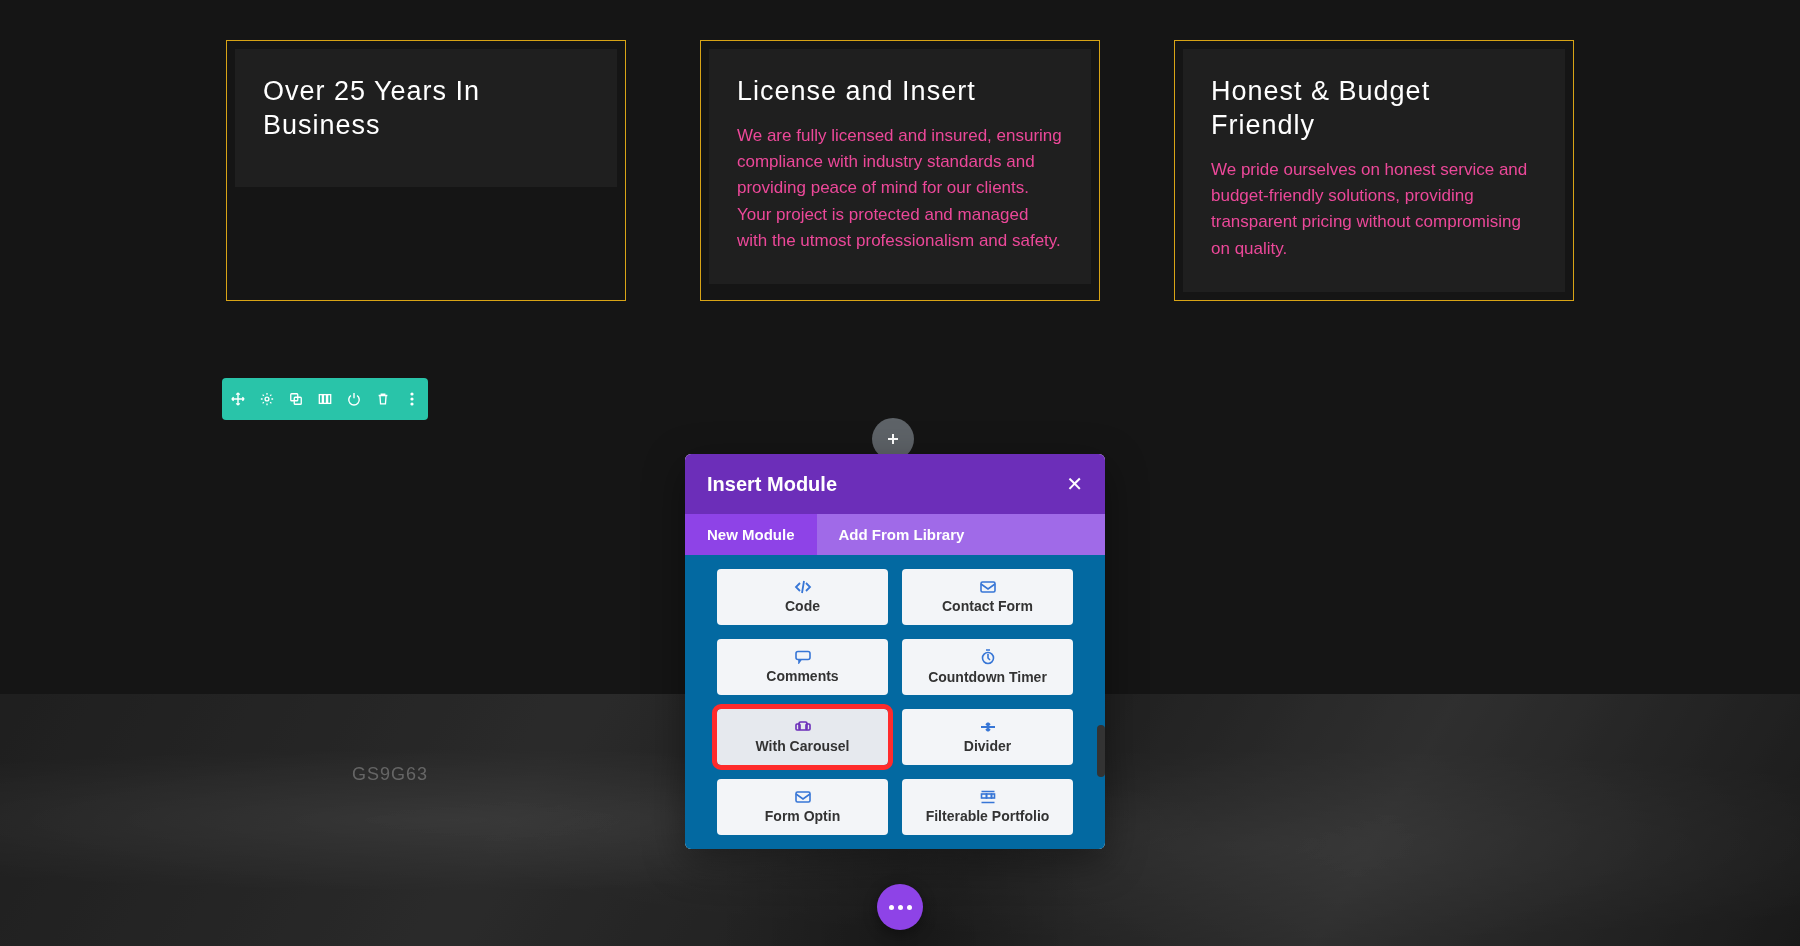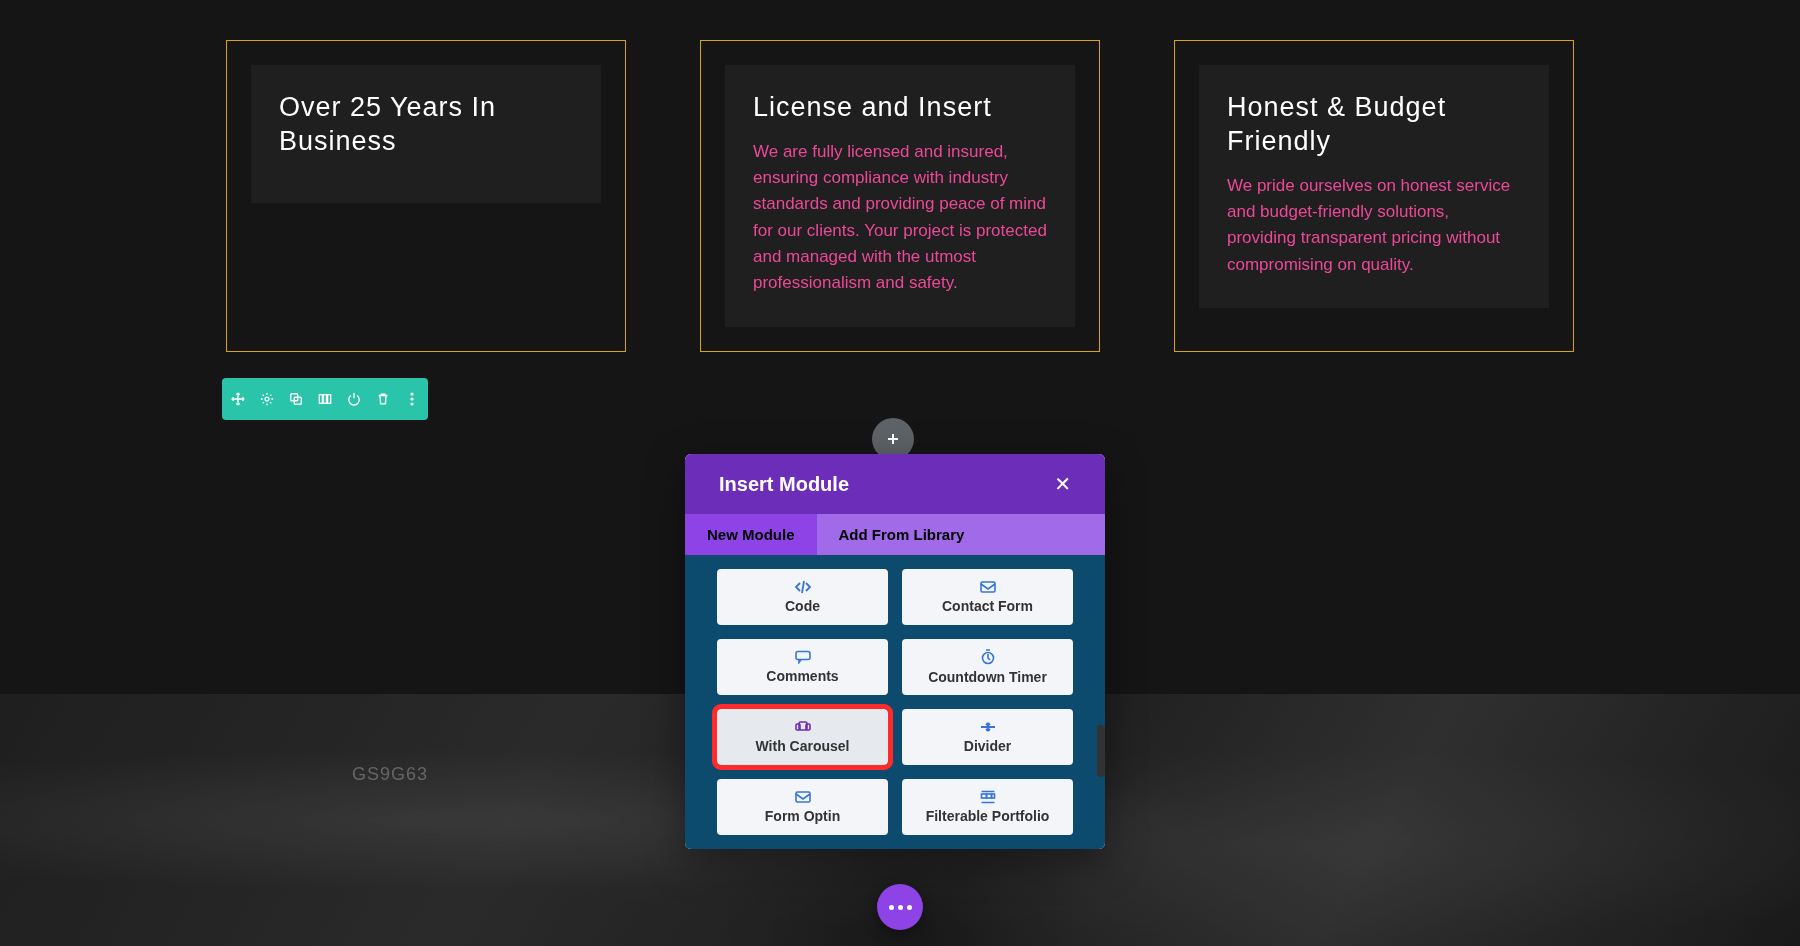--- a/index.html
+++ b/index.html
@@ -13,21 +13,21 @@
 }
 .cards-row {
   display: flex;
   justify-content: center;
   gap: 74px;
   padding-top: 40px;
 }
 .card {
   width: 400px;
   border: 1px solid #d8a416;
-  padding: 24px;
+  padding: 8px;
   background: transparent;
 }
 .card-inner {
   background: #1f1f1f;
   padding: 26px 28px 30px;
 }
 .card-title {
   font-family: 'Impact', 'Arial Narrow Bold', sans-serif;
   letter-spacing: 1px;
   font-weight: 400;
@@ -84,21 +84,21 @@
   top: 454px;
   width: 420px;
   background: #fff;
   border-radius: 6px;
   overflow: hidden;
   box-shadow: 0 12px 40px rgba(0,0,0,.4);
 }
 .modal-header {
   background: #6c2eb9;
   color: #fff;
-  padding: 18px 34px;
+  padding: 18px 22px;
   display: flex;
   align-items: center;
   justify-content: space-between;
 }
 .modal-title {
   font-size: 20px;
   font-weight: 600;
 }
 .modal-close {
   font-size: 20px;
@@ -106,27 +106,27 @@
   color: #fff;
 }
 .modal-tabs {
   display: flex;
 }
 .modal-tab {
   flex: 0 0 auto;
   padding: 12px 22px;
   font-size: 15px;
   font-weight: 600;
-  color: #000000;
+  color: #ffffff;
   cursor: pointer;
 }
 .modal-tab.active { background: #8e43e7; }
 .modal-tab.inactive { background: #a06ae8; flex: 1; }
 .modal-body {
-  background: #0c4a6e;
+  background: #0369a1;
   padding: 14px 32px 14px;
   display: grid;
   grid-template-columns: 1fr 1fr;
   gap: 14px;
   position: relative;
 }
 .module-item {
   background: #f3f5f8;
   border-radius: 4px;
   height: 56px;

